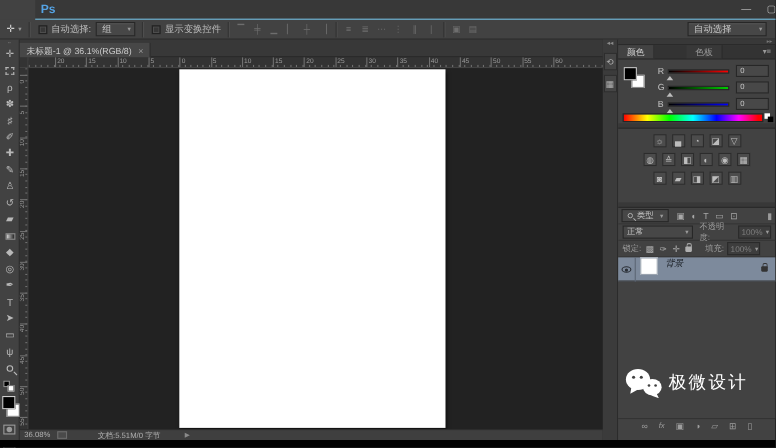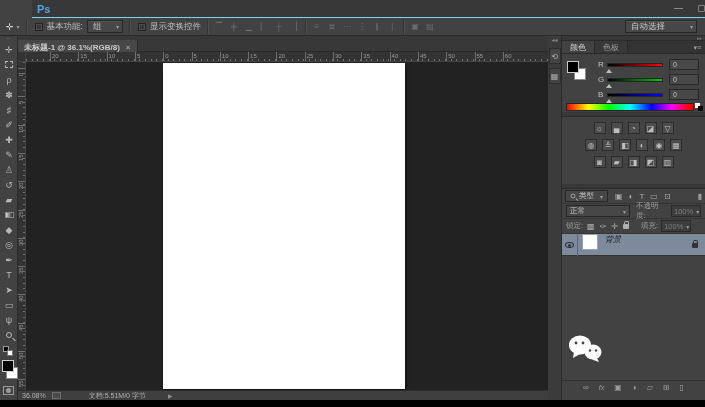--- a/index.html
+++ b/index.html
@@ -44,21 +44,21 @@
   .swatch-mini .w { position:absolute; left:4px; top:4px; width:6px; height:6px; background:#fff; border:1px solid #777; }
   .swatch-main { position:relative; width:18px; height:24px; }
   .swatch-main .fg { position:absolute; left:2px; top:2px; width:12px; height:12px; background:#000; border:1px solid #cfcfcf; z-index:2; }
   .swatch-main .bg { position:absolute; left:6px; top:9px; width:12px; height:12px; background:#fff; border:1px solid #888; }
   .qmask { width:11px; height:9px; border:1px solid #9a9a9a; margin:4px auto 0; display:flex; align-items:center; justify-content:center; }
   .qmask i { width:5px; height:5px; border-radius:50%; background:#9a9a9a; }
   .scrmode { width:11px; height:9px; border:1px solid #9a9a9a; background:#616161; margin:6px auto 0; }
 
   
   .docarea { position:absolute; left:18px; top:0; width:530px; height:364px; background:#282828; }
-  .tabbar { position:absolute; left:0; top:0; width:530px; height:16px; background:#383838; border-bottom:1px solid #2a2a2a;font-weight:bold; }
+  .tabbar { position:absolute; left:0; top:0; width:530px; height:16px; background:#383838; border-bottom:1px solid #2a2a2a; }
   .doctab { display:inline-flex; align-items:center; height:16px; background:#474747; border-right:1px solid #2a2a2a; padding:0 6px; font-size:8px; color:#cccccc; }
   .doctab .close { margin-left:6px; color:#9a9a9a; font-size:8px; }
 
   .ruler-corner { position:absolute; left:0; top:16px; width:8px; height:10px; background:#333; border-right:1px solid #444; border-bottom:1px solid #444; }
   .hruler { position:absolute; left:8px; top:16px; width:522px; height:10px; background:#333; border-bottom:1px solid #444; overflow:hidden; }
   .vruler { position:absolute; left:0; top:26px; width:8px; height:328px; background:#333; border-right:1px solid #444; overflow:hidden; }
   .tick { position:absolute; background:#6f6f6f; }
   .rnum { position:absolute; color:#9a9a9a; font-size:6px; line-height:6px; }
 
   .pasteboard { position:absolute; left:8px; top:26px; width:522px; height:328px; background:#222222; }
@@ -69,21 +69,21 @@
   .status-proxy { width:9px; height:7px; border:1px solid #6b6b6b; background:#4a4a4a; margin-right:28px; }
   .status-arrow { color:#8a8a8a; font-size:6px; margin-left:22px; }
 
   
   .dockstrip { position:absolute; left:548px; top:0; width:14px; height:364px; background:#3b3b3b; border-right:1px solid #2b2b2b; }
   .dock-collapse { text-align:center; color:#8a8a8a; font-size:6px; line-height:8px; }
   .dock-btn { width:12px; height:16px; margin:4px auto 0; background:#454545; border:1px solid #2d2d2d; color:#b0b0b0; font-size:8px; display:flex; align-items:center; justify-content:center; }
 
   
   .panels { position:absolute; left:562px; top:0; width:143px; height:364px; background:#424242; }
-  .panel-tabs { position:relative; height:13px; background:#333333; display:flex; border-bottom:1px solid #2a2a2a; }
+  .panel-tabs { position:relative; height:13px; background:#333333; display:flex; border-bottom:1px solid #2a2a2a;gap:29px; }
   .ptab { font-size:8px; color:#9b9b9b; padding:0 8px; line-height:13px; background:#383838; border-right:1px solid #2a2a2a; }
   .ptab.active { background:#424242; color:#d5d5d5; }
   .pmenu { margin-left:auto; color:#9a9a9a; font-size:7px; line-height:13px; padding-right:4px; }
   .panel-gap { height:5px; background:#383838; border-bottom:1px solid #2a2a2a; text-align:right; color:#777; font-size:5px; line-height:5px; padding-right:3px; }
 
   
   .colorbody { position:relative; height:58px; }
   .cp-swatches { position:absolute; left:5px; top:7px; width:22px; height:22px; }
   .cp-swatches .fg { position:absolute; left:0; top:0; width:12px; height:12px; background:#000; border:1px solid #c9c9c9; z-index:2; }
   .cp-swatches .bg { position:absolute; left:7px; top:7px; width:12px; height:12px; background:#fff; border:1px solid #888; }
@@ -143,21 +143,21 @@
         <span class="win-btn">▢</span>
         <span class="win-btn">✕</span>
       </div>
   </div>
 
   <div class="optionsbar">
     <span class="opt-toolicon">✛</span>
     <span class="dd-arrow">▾</span>
     <span class="opt-sep"></span>
     <span class="checkbox"></span>
-    <span class="opt-label">基本功能:</span>
+    <span class="opt-label">自动选择:</span>
     <span class="dd-box" style="width:36px;">
       <span>组</span>
       <span class="dd-arrow">▾</span>
     </span>
     <span class="opt-sep"></span>
     <span class="checkbox"></span>
     <span class="opt-label">显示变换控件</span>
     <span class="opt-sep"></span>
     <span class="icon-group" id="align-icons">
         <span class="mini-icon">▔</span>
@@ -604,20 +604,21 @@
           <svg width="34" height="28" viewBox="0 0 34 28">
             <ellipse cx="12" cy="11" rx="11" ry="9.5" fill="#fff"></ellipse>
             <polygon points="6,18 5,24 12,20" fill="#fff"></polygon>
             <circle cx="8" cy="9" r="1.4" fill="#424242"></circle>
             <circle cx="15" cy="9" r="1.4" fill="#424242"></circle>
             <ellipse cx="25" cy="18" rx="8.5" ry="7.5" fill="#fff"></ellipse>
             <polygon points="29,24 31,28 24,25.5" fill="#fff"></polygon>
             <circle cx="22" cy="16.5" r="1.2" fill="#424242"></circle>
             <circle cx="28" cy="16.5" r="1.2" fill="#424242"></circle>
           </svg>
+          <span class="wm-text">极微设计</span>
         </div>
       </div>
 
       <div class="layer-actions" id="layer-actions">
           <span>∞</span>
           <span class="fx">fx</span>
           <span>▣</span>
           <span>◑</span>
           <span>▱</span>
           <span>⊞</span>

